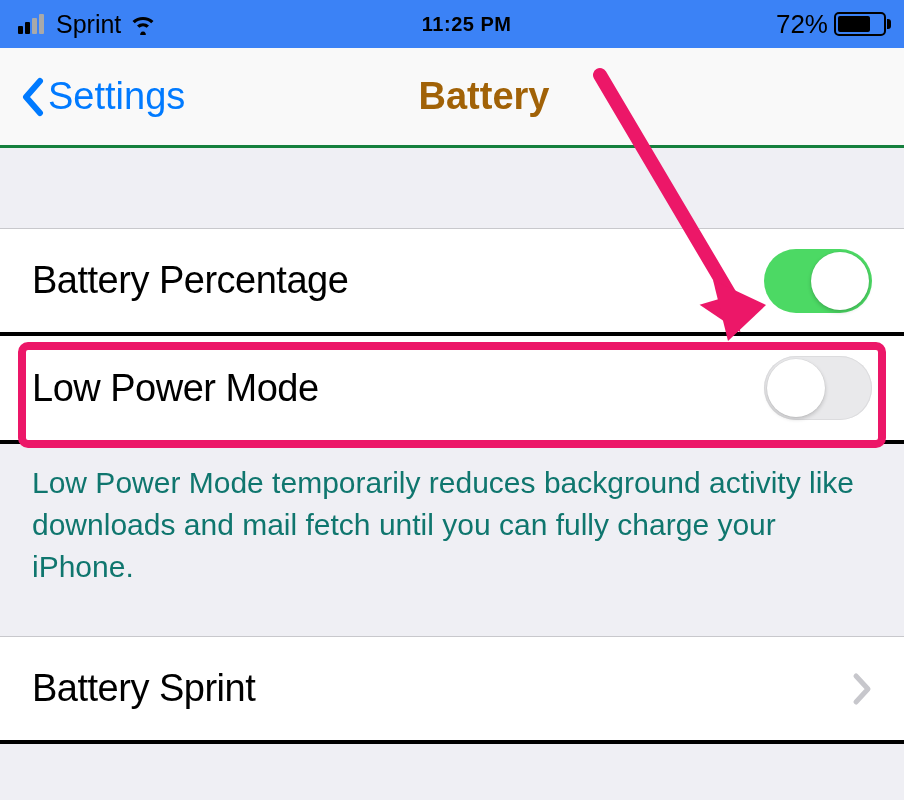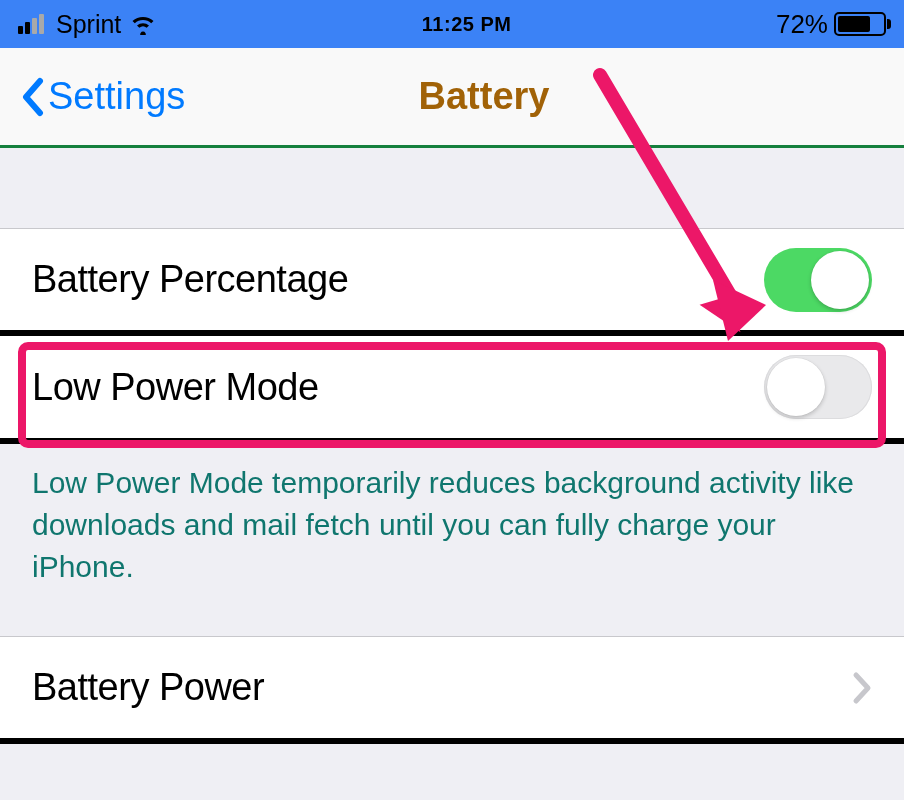--- a/index.html
+++ b/index.html
@@ -92,21 +92,21 @@
       font-weight: 600;
       color: #a16207;
       margin-left: 32px;
     }
 
     
     .group-spacer { height: 80px; }
     .cell {
       background: #fff;
       border-top: 1px solid #c8c8cc;
-      border-bottom: 6px solid #000000;
+      border-bottom: 4px solid #000000;
       padding: 0 32px;
       height: 108px;
       display: flex;
       align-items: center;
       justify-content: space-between;
     }
     .cell + .cell { border-top: none; gap: 47px; }
     .cell-label {
       font-size: 38px;
       color: #000;
@@ -222,21 +222,21 @@
 <div class="cell">
   <span class="cell-label">Low Power Mode</span>
   <div class="toggle off">
     <div class="knob"></div>
   </div>
 </div>
 
 <div class="footer-text">Low Power Mode temporarily reduces background activity like downloads and mail fetch until you can fully charge your iPhone.</div>
 
 <div class="cell">
-  <span class="cell-label">Battery Power</span>
+  <span class="cell-label">Battery Sprint</span>
   <span class="disclosure">
     <svg width="20" height="34" viewBox="0 0 20 34">
       <polyline points="4,4 16,17 4,30" fill="none" stroke="#c7c7cc" stroke-width="5" stroke-linecap="round" stroke-linejoin="round"></polyline>
     </svg>
   </span>
 </div>
 
 <div class="highlight-box"></div>
 
 <div class="arrow-annotation">

